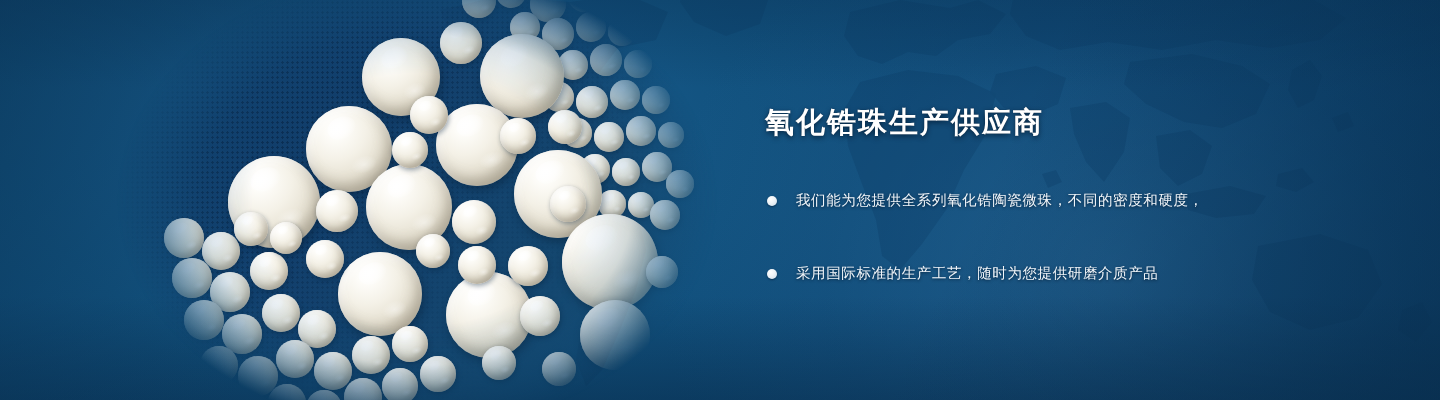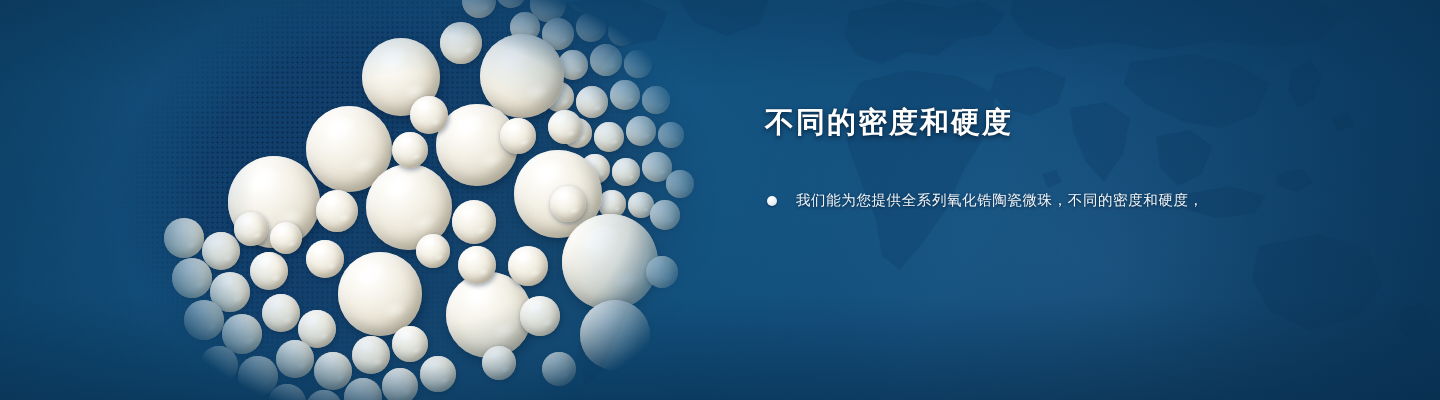--- a/index.html
+++ b/index.html
@@ -298,23 +298,27 @@
       <div class="bead sm" style="left:440px; top:186px; width:36px; height:36px;"></div>
       <div class="bead sm" style="left:432px; top:352px; width:34px; height:34px;"></div>
       <div class="bead sm" style="left:372px; top:346px; width:34px; height:34px;"></div>
       <div class="bead sm" style="left:536px; top:256px; width:32px; height:32px;"></div>
       <div class="bead sm" style="left:540px; top:200px; width:30px; height:30px;"></div>
       <div class="bead sm" style="left:556px; top:170px; width:28px; height:28px;"></div>
     </div>
   </div>
 
   <div class="text-panel">
-    <h1 class="headline">不同的密度和硬度</h1>
+    <h1 class="headline">氧化锆珠生产供应商</h1>
 
     <ul class="bullets">
       <li class="bullet">
         <span class="dot"></span>
         <span>我们能为您提供全系列氧化锆陶瓷微珠，不同的密度和硬度，</span>
       </li>
+      <li class="bullet">
+        <span class="dot"></span>
+        <span>采用国际标准的生产工艺，随时为您提供研磨介质产品</span>
+      </li>
     </ul>
   </div>
 
 </div>
 
 </body></html>

